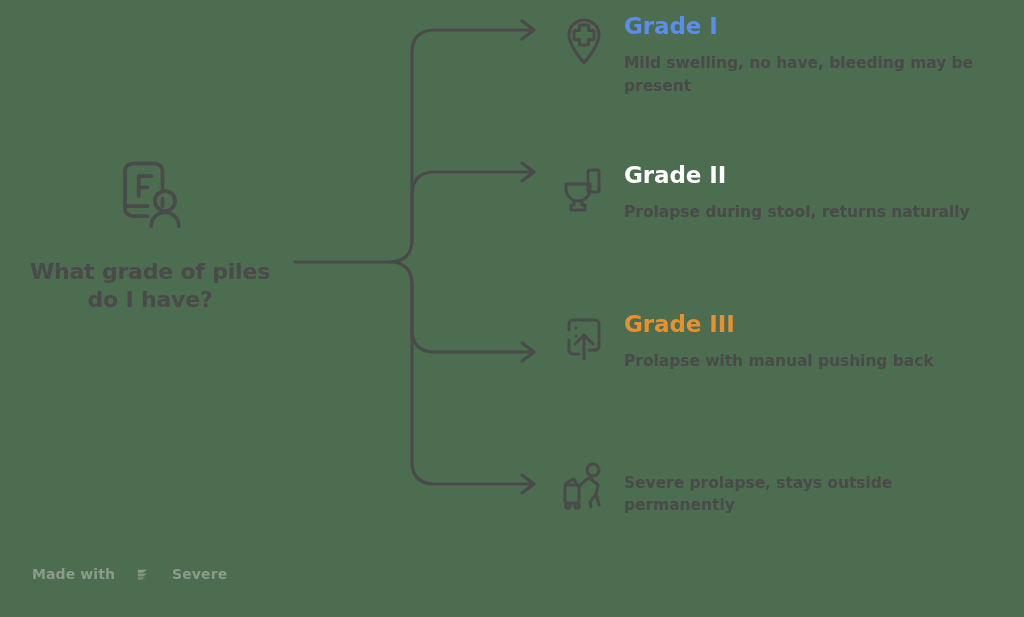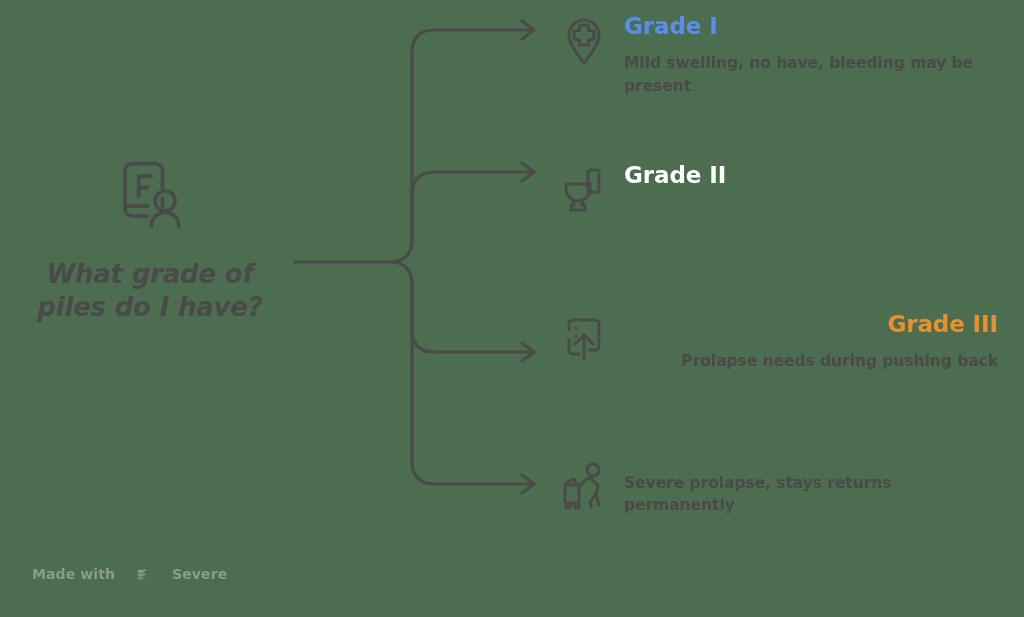--- a/index.html
+++ b/index.html
@@ -39,26 +39,25 @@
     text-align: center;
   }
   #root-icon-wrap {
     height: 92px;
     display: flex;
     align-items: center;
     justify-content: center;
   }
   #root-title {
     margin-top: 16px;
-    font-size: 26px;
+    font-size: 22px;
     font-weight: 700;
     line-height: 1.28;
     color: #4a4a4a;
     letter-spacing: -0.2px;
-    font-style: italic;
   }
 
   
   .branch {
     position: absolute;
     display: flex;
     align-items: flex-start;
   }
   .branch-icon {
     width: 56px;
@@ -84,21 +83,21 @@
     margin-top: 13px;
     font-size: 15.5px;
     font-weight: 700;
     line-height: 1.45;
     color: #4a4a4a;
     letter-spacing: -0.05px;
   }
 
   #branch-1 { left: 556px; top: 14px; justify-content: space-between; }
   #branch-2 { left: 556px; top: 163px; }
-  #branch-3 { left: 556px; top: 312px; text-align: right; }
+  #branch-3 { left: 556px; top: 312px; }
   #branch-4 { left: 556px; top: 459px; }
 
   
   #watermark {
     position: absolute;
     left: 32px;
     top: 566px;
     display: flex;
     align-items: center;
     gap: 21px;
@@ -165,56 +164,57 @@
   <div class="branch" id="branch-2">
     <div class="branch-icon">
       <svg width="46" height="50" viewBox="0 0 46 50" fill="none" stroke="#4a4a4a" stroke-width="3" stroke-linecap="round" stroke-linejoin="round">
         <path d="M29 5 h7 a2 2 0 0 1 2 2 v18 a2 2 0 0 1 -2 2 h-7 a2 2 0 0 1 -2 -2 V7 a2 2 0 0 1 2 -2 Z"></path>
         <path d="M5 19 h24 v5 a12 12 0 0 1 -12 12 h-0 A12 12 0 0 1 5 24 Z"></path>
         <path d="M13 36 v4 h-3 v5 h14 v-5 h-3 v-4"></path>
       </svg>
     </div>
     <div class="branch-text">
       <div class="branch-title" style="color:#ffffff">Grade II</div>
+      <div class="branch-desc">Prolapse during stool, returns naturally</div>
     </div>
   </div>
 
   <div class="branch" id="branch-3">
     <div class="branch-icon">
       <svg width="46" height="50" viewBox="0 0 46 50" fill="none" stroke="#4a4a4a" stroke-width="3" stroke-linecap="round" stroke-linejoin="round">
         <path d="M8 16 V10 a4 4 0 0 1 4 -4 h22 a4 4 0 0 1 4 4 v22 a4 4 0 0 1 -4 4 h-6"></path>
         <path d="M8 26 v10 a4 4 0 0 0 4 4 h6"></path>
         <circle cx="15" cy="14" r="1.6" fill="#4a4a4a" stroke="none"></circle>
         <circle cx="15" cy="22" r="1.6" fill="#4a4a4a" stroke="none"></circle>
         <path d="M23 45 V21"></path>
         <path d="M14 30 L23 21 L32 30"></path>
       </svg>
     </div>
     <div class="branch-text">
       <div class="branch-title" style="color:#e8902e">Grade III</div>
-      <div class="branch-desc">Prolapse needs during pushing back</div>
+      <div class="branch-desc">Prolapse with manual pushing back</div>
     </div>
   </div>
 
   <div class="branch" id="branch-4">
     <div class="branch-icon">
       <svg width="48" height="50" viewBox="0 0 48 50" fill="none" stroke="#4a4a4a" stroke-width="3" stroke-linecap="round" stroke-linejoin="round">
         <circle cx="33" cy="9" r="6"></circle>
         <path d="M33 15 C27 17 23 21 20 25"></path>
         <path d="M31 18 L38 24 L36 33"></path>
         <path d="M36 33 L39 44"></path>
         <path d="M36 33 L30 41 L31 46"></path>
         <path d="M6 22 L14 18 L17 24"></path>
         <path d="M5 24 h14 v16 a2 2 0 0 1 -2 2 H7 a2 2 0 0 1 -2 -2 Z"></path>
         <circle cx="8" cy="45" r="2.2"></circle>
         <circle cx="17" cy="45" r="2.2"></circle>
       </svg>
     </div>
     <div class="branch-text">
-      <div class="branch-desc">Severe prolapse, stays returns permanently</div>
+      <div class="branch-desc">Severe prolapse, stays outside permanently</div>
     </div>
   </div>
 
   <div id="watermark">
     <span>Made with</span>
     <span class="wm-logo">
       <svg width="15" height="15" viewBox="0 0 16 16" fill="#8a9b8c">
         <path d="M2 3 L12 3 L7 6 L2 6 Z"></path>
         <path d="M2 7 L12 7 L7 10 L2 10 Z" opacity="0.85"></path>
         <path d="M2 11 L10 11 L6 13.5 L2 13.5 Z" opacity="0.7"></path>

